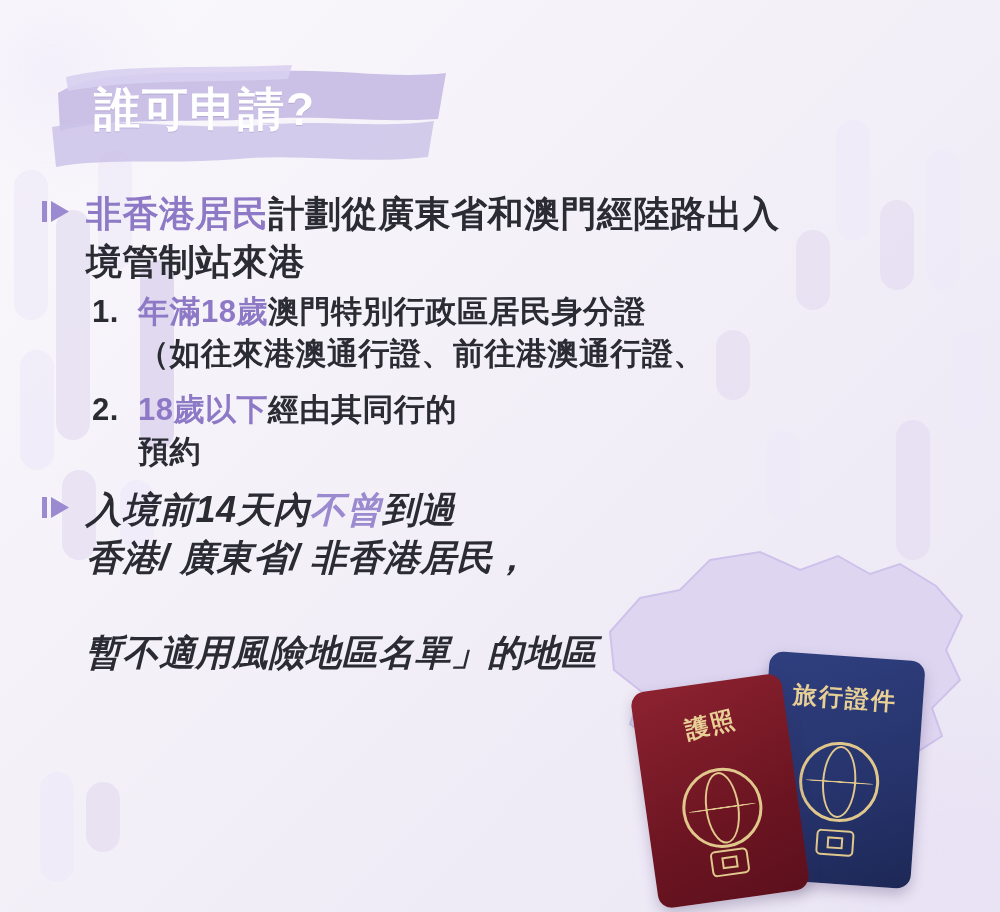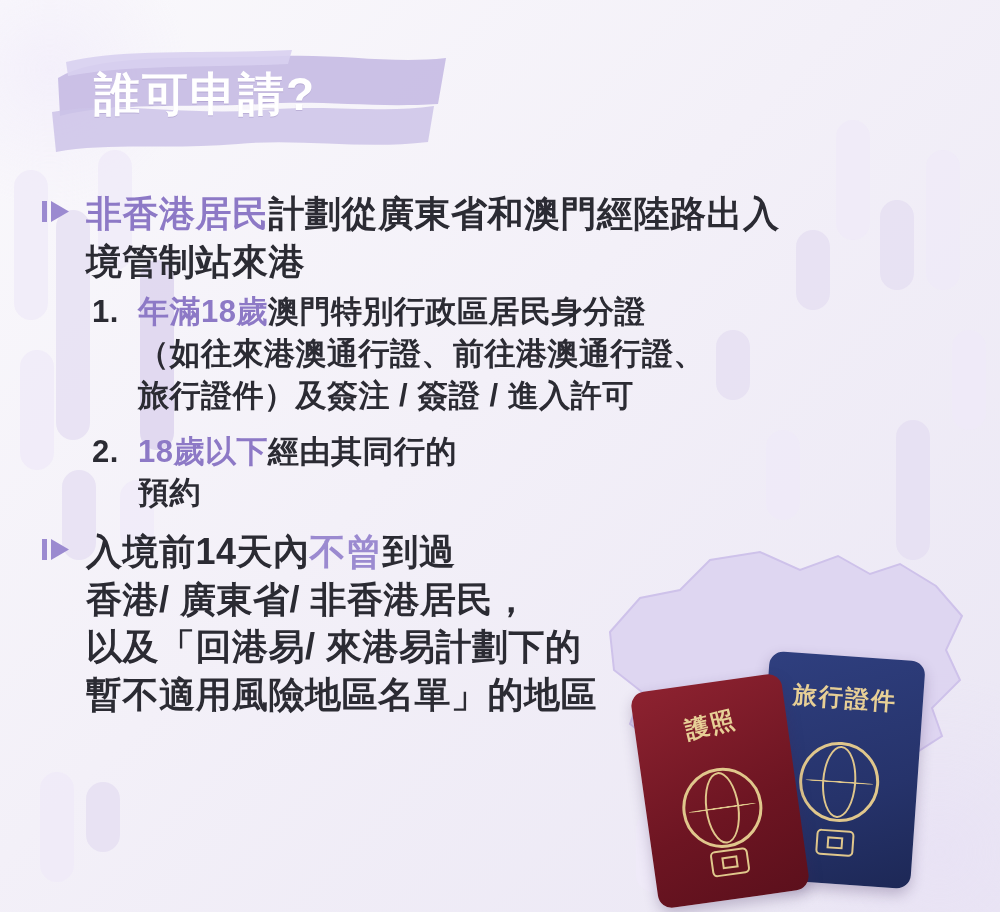--- a/index.html
+++ b/index.html
@@ -80,21 +80,21 @@
     bottom: 40px;
     width: 420px;
     height: 360px;
     opacity: .95;
   }
 
   
   .headline-wrap {
     position: absolute;
     left: 42px;
-    top: 38px;
+    top: 53px;
     width: 420px;
     height: 125px;
   }
   .brush {
     position: absolute;
     inset: 0;
   }
   .headline {
     position: absolute;
     left: 52px;
@@ -165,20 +165,21 @@
     font-size: 31px;
     font-weight: bold;
     color: #2b2b33;
   }
   .numlist li .ind {
     display: block;
   }
 
   .tail-block {
     margin-top: 14px;
+    font-style: italic;
   }
 
   
   .passports {
     position: absolute;
     right: 34px;
     bottom: 12px;
     width: 330px;
     height: 290px;
   }
@@ -326,39 +327,38 @@
       <div class="lvl1">
         <span class="hl">非香港居民</span><span>計劃從廣東省和澳門經陸路出入</span><br>
         <span>境管制站來港</span>
       </div>
 
       <ul class="numlist">
         <li>
           <span class="num">1.</span>
           <span class="hl">年滿18歲</span><span>澳門特別行政區居民身分證</span>
           <span class="ind">（如往來港澳通行證、前往港澳通行證、</span>
-          <span class="ind">旅行證件）及簽注 / 簽證 / 進入許可</span>
         </li>
         <li>
           <span class="num">2.</span>
           <span class="hl">18歲以下</span><span>經由其同行的</span>
           <span class="ind">預約</span>
         </li>
       </ul>
     </div>
 
     <div class="bullet-block tail-block">
       <svg class="tri" viewBox="0 0 30 26" aria-hidden="true">
         <rect x="0" y="2" width="5" height="21" fill="#9b8ad0"></rect>
         <polygon points="9,2 27,12.5 9,23" fill="#9b8ad0"></polygon>
       </svg>
       <div class="lvl1">
         <span>入境前14天內</span><span class="hl-strong">不曾</span><span>到過</span><br>
         <span>香港/ 廣東省/ 非香港居民，</span><br>
-        <span>以及「回港易/ 來港易計劃下的</span><br>
+        <br>
         <span>暫不適用風險地區名單」的地區</span>
       </div>
     </div>
 
   </div>
 
   <div class="passports">
     <div class="pp pp-blue">
       <div class="pp-label">旅行證件</div>
       <div class="globe"></div>

